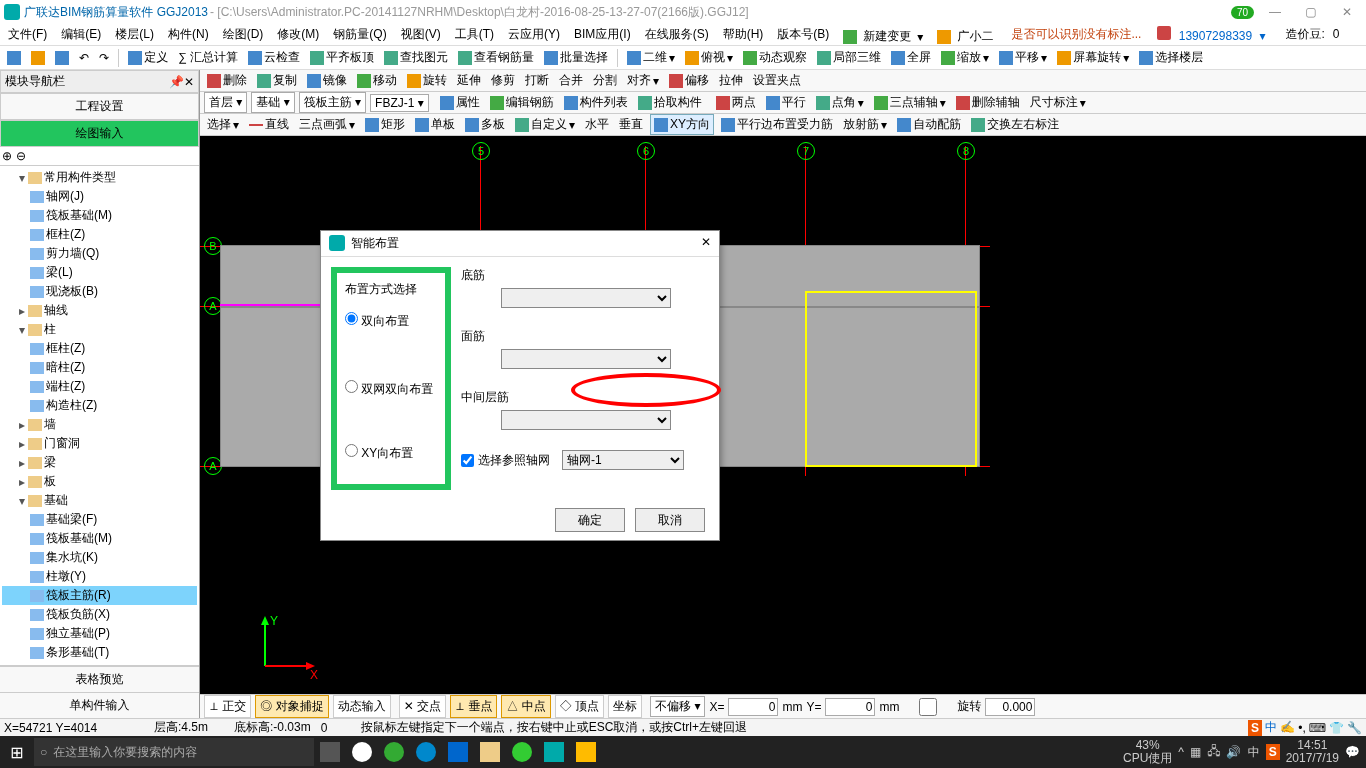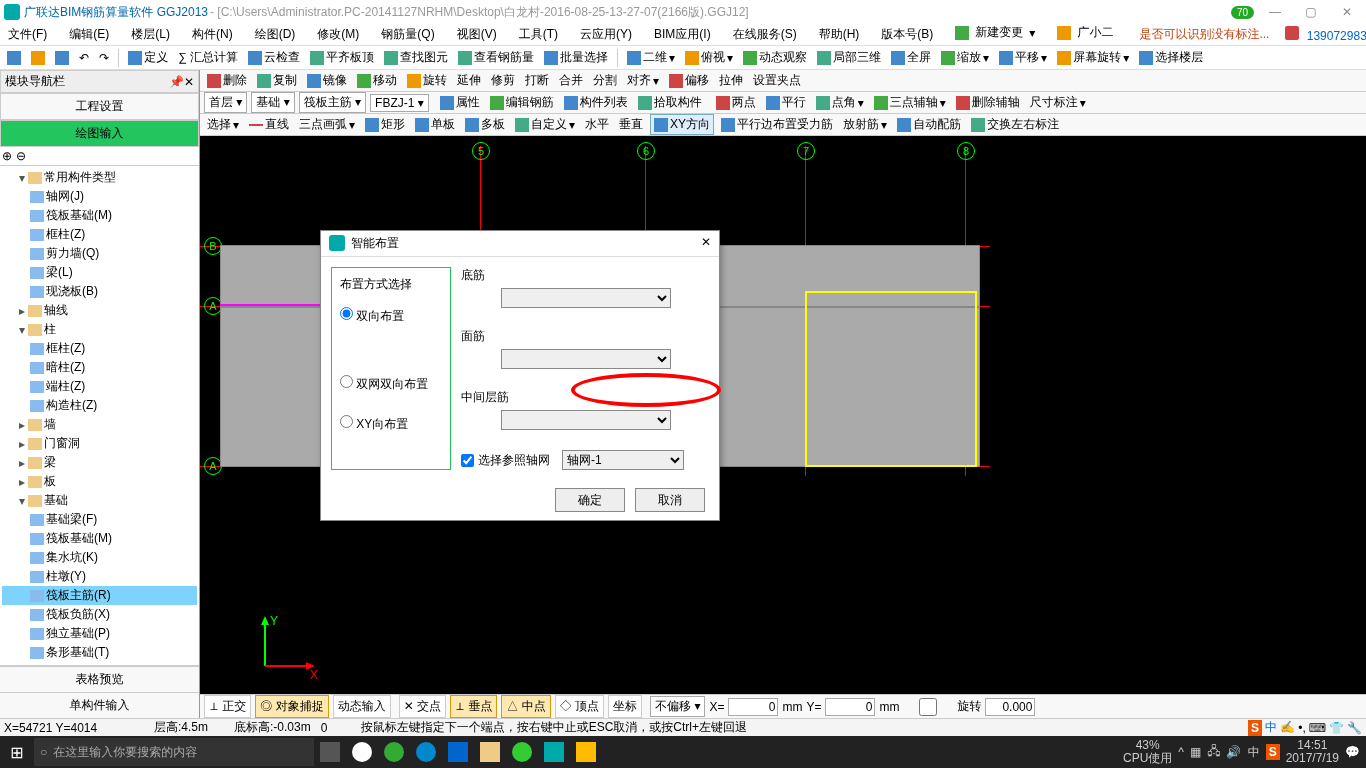--- a/index.html
+++ b/index.html
@@ -4,21 +4,21 @@
 <style>
 *{box-sizing:border-box;margin:0;padding:0;font-family:"Microsoft YaHei",SimSun,Arial,sans-serif;font-size:12px}
 body{width:1366px;height:768px;overflow:hidden;background:#fff;position:relative}
 .titlebar{height:24px;background:#fff;display:flex;align-items:center;padding:0 4px;color:#333}
 .titlebar .app-icon{width:16px;height:16px;background:#0aa;border-radius:3px;margin-right:4px}
 .titlebar .title{flex:0 0 auto;color:#06a}
 .titlebar .path{color:#999;margin-left:2px}
 .titlebar .right{margin-left:auto;display:flex;align-items:center;gap:6px}
 .green-badge{background:#2a2;color:#fff;border-radius:8px;padding:1px 6px;font-size:10px}
 .win-btn{width:30px;text-align:center;color:#888}
-.menubar{height:22px;display:flex;align-items:flex-end;padding:0 4px;gap:14px;border-bottom:1px solid #ddd}
+.menubar{height:22px;display:flex;align-items:flex-start;padding:0 4px;gap:6px;border-bottom:1px solid #ddd}
 .menubar span{padding:2px 4px;white-space:nowrap}
 .menubar .right-info{margin-left:auto;display:flex;align-items:center;gap:8px}
 .menubar .right-info .blue{color:#06c}
 .toolbar{height:24px;display:flex;align-items:center;padding:0 4px;gap:4px;border-bottom:1px solid #ddd}
 .toolbar .sep{width:1px;height:18px;background:#ccc;margin:0 2px}
 .tbtn{display:flex;align-items:center;gap:2px;padding:1px 3px;white-space:nowrap}
 .tbtn .ico{width:14px;height:14px;background:#4a8;display:inline-block}
 .tbtn .ico.b{background:#48c}.tbtn .ico.o{background:#e90}.tbtn .ico.r{background:#c44}.tbtn .ico.g{background:#4a4}
 .main{display:flex;height:calc(100% - 24px - 22px - 24px - 18px - 32px)}
 .sidebar{width:200px;border-right:1px solid #999;display:flex;flex-direction:column}
@@ -45,21 +45,21 @@
 .vline{position:absolute;width:1px;background:#f00}
 .hline{position:absolute;height:1px;background:#f00}
 .grey-rect{position:absolute;background:#aaa;border:1px solid #888}
 .yellow-box{position:absolute;border:2px solid #ff0}
 .pink-line{position:absolute;height:2px;background:#f0f}
 .coord{position:absolute;bottom:10px;left:50px}
 .dialog{position:absolute;left:320px;top:230px;width:400px;background:#fff;border:1px solid #888;box-shadow:2px 2px 6px rgba(0,0,0,.3)}
 .dlg-title{background:#fff;padding:4px 8px;display:flex;border-bottom:1px solid #ddd}
 .dlg-title .ico{width:16px;height:16px;background:#0aa;border-radius:3px;margin-right:6px}
 .dlg-body{padding:10px;display:flex}
-.dlg-left{width:120px;border:1px solid #22c55e;padding:8px;margin-right:10px}
+.dlg-left{width:120px;border:6px solid #22c55e;padding:8px;margin-right:10px}
 .dlg-left .grp-title{margin-bottom:8px}
 .dlg-left label{display:block;margin:14px 0}
 .dlg-right{flex:1}
 .dlg-right .field{margin-bottom:20px}
 .dlg-right .field .lbl{margin-bottom:4px}
 .dlg-right select{width:170px;height:20px;border:1px solid #888;margin-left:40px}
 .dlg-chk{display:flex;align-items:center;gap:4px;margin-top:10px}
 .dlg-btns{display:flex;justify-content:flex-end;gap:10px;padding:8px 14px}
 .dlg-btns button{width:70px;height:24px;border:1px solid #888;background:#eee}
 .red-oval{position:absolute;border:4px solid #f00;border-radius:50%}
@@ -543,21 +543,21 @@
   <div class="dlg-title">
     <div class="ico"></div>
     <span>智能布置</span>
     <span style="margin-left:auto">✕</span>
   </div>
   <div class="dlg-body">
     <div class="dlg-left">
       <div class="grp-title">布置方式选择</div>
       <label><input type="radio" name="m" checked="" style=""> <span>双向布置</span></label>
       <label style="margin-top:50px"><input type="radio" name="m" style=""> <span>双网双向布置</span></label>
-      <label style="margin-top:22px"><input type="radio" name="m" style=""> <span>XY向布置</span></label>
+      <label style="margin-top:46px"><input type="radio" name="m" style=""> <span>XY向布置</span></label>
     </div>
     <div class="dlg-right">
       <div class="field">
         <div class="lbl">底筋</div>
         <select><option></option></select>
       </div>
       <div class="field">
         <div class="lbl">面筋</div>
         <select><option></option></select>
       </div>

